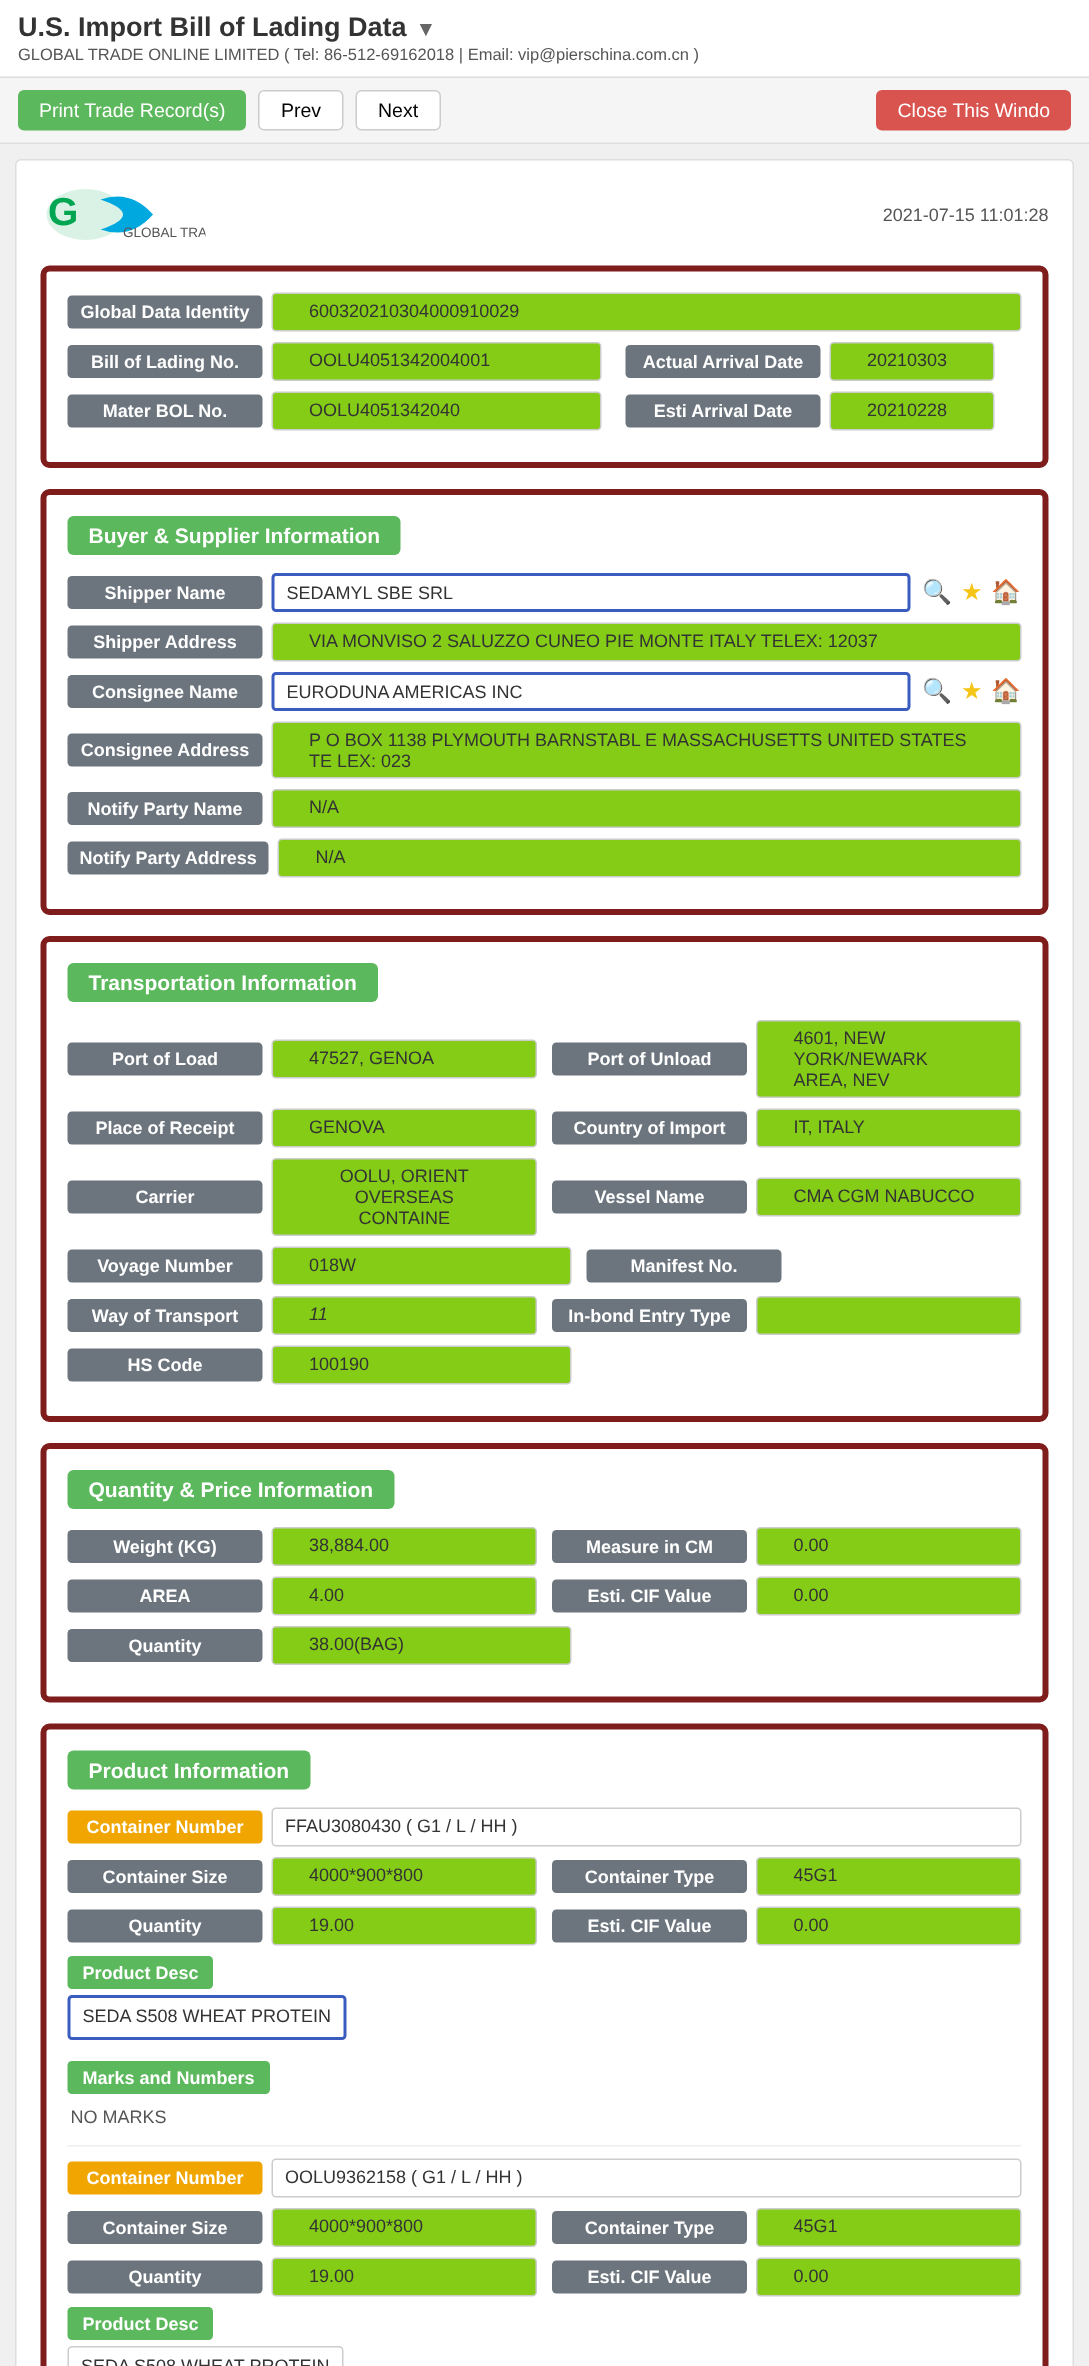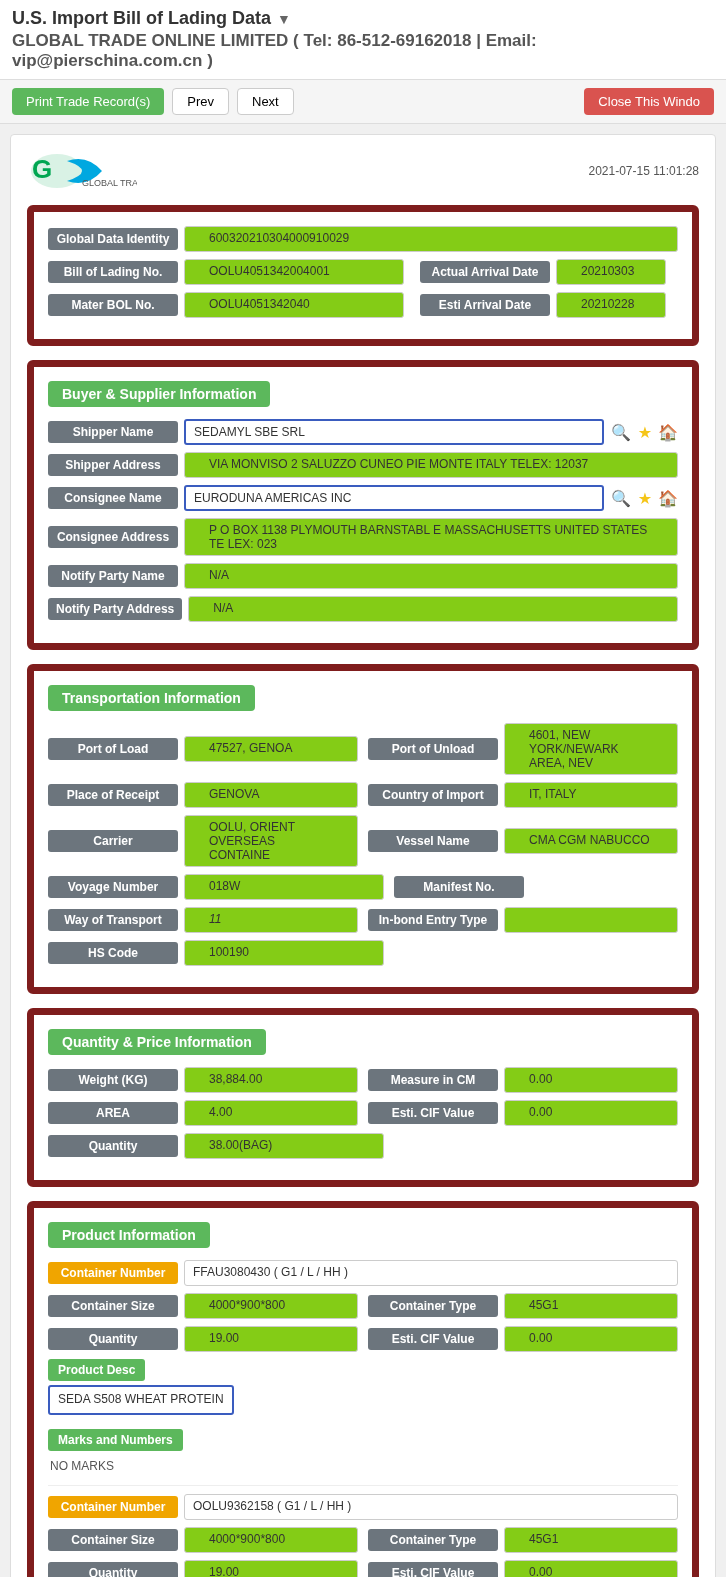--- a/index.html
+++ b/index.html
@@ -1,39 +1,39 @@
 <!DOCTYPE html>
 <html><head>
   <meta charset="utf-8">
   <style>
     * { box-sizing: border-box; margin: 0; padding: 0; }
     body { font-family: Arial, sans-serif; font-size: 13px; background: #f0f0f0; color: #333; }
 
     .top-bar { background: #fff; padding: 8px 12px; border-bottom: 1px solid #ddd; }
     .top-title { font-size: 18px; font-weight: bold; color: #333; display: flex; align-items: center; gap: 6px; }
     .top-title .arrow { color: #666; font-size: 14px; cursor: pointer; }
-    .top-subtitle { font-size: 17px; color: #555; margin-top: 2px; font-weight: bold; }
+    .top-subtitle { font-size: 11px; color: #555; margin-top: 2px; }
 
     .toolbar { background: #f5f5f5; padding: 8px 12px; display: flex; align-items: center; gap: 8px; border-bottom: 1px solid #ddd; }
     .btn-print { background: #5cb85c; color: #fff; border: none; padding: 6px 14px; border-radius: 4px; cursor: pointer; font-size: 13px; }
     .btn-nav { background: #fff; border: 1px solid #ccc; padding: 5px 14px; border-radius: 4px; cursor: pointer; font-size: 13px; }
     .btn-close { background: #d9534f; color: #fff; border: none; padding: 6px 14px; border-radius: 4px; cursor: pointer; font-size: 13px; margin-left: auto; }
 
     .main-content { background: #fff; margin: 10px; padding: 16px; border: 1px solid #ddd; border-radius: 4px; }
 
     .header-row { display: flex; justify-content: space-between; align-items: center; margin-bottom: 14px; }
     .logo { display: flex; align-items: center; gap: 6px; }
     .timestamp { font-size: 12px; color: #555; }
 
     
     .logo-svg { width: 110px; height: 40px; }
 
     .section-header { display: inline-block; background: #5cb85c; color: #fff; padding: 5px 14px; border-radius: 4px; font-weight: bold; font-size: 14px; margin-bottom: 12px; }
 
-    .section-box { border: 7px solid #7f1d1d; border-radius: 6px; padding: 14px; margin-bottom: 14px; }
+    .section-box { border: 4px solid #7f1d1d; border-radius: 6px; padding: 14px; margin-bottom: 14px; }
 
     .field-row { display: flex; align-items: center; margin-bottom: 7px; }
     .field-label { background: #6c757d; color: #fff; padding: 4px 8px; border-radius: 3px; min-width: 130px; text-align: center; font-size: 12px; font-weight: bold; white-space: nowrap; }
     .field-value { border: 1px solid #ccc; padding: 4px 24px; flex: 1; margin-left: 6px; font-size: 12px; min-height: 26px; border-radius: 3px; background: #84cc16; }
 
     .shipper-row { display: flex; align-items: center; margin-bottom: 7px; }
     .shipper-label { background: #6c757d; color: #fff; padding: 4px 8px; border-radius: 3px; min-width: 130px; text-align: center; font-size: 12px; font-weight: bold; }
     .shipper-value-wrapper { display: flex; align-items: center; flex: 1; margin-left: 6px; gap: 8px; }
     .shipper-value { border: 2px solid #3a5cbf; padding: 4px 8px; flex: 1; font-size: 12px; min-height: 26px; border-radius: 3px; background: #fff; }
     .icon-actions { display: flex; gap: 6px; align-items: center; }
@@ -173,21 +173,21 @@
 
     <div class="field-row">
       <span class="field-label">Place of Receipt</span>
       <span class="field-value" style="max-width:200px;">GENOVA</span>
       <span class="field-label" style="margin-left:10px;">Country of Import</span>
       <span class="field-value">IT, ITALY</span>
     </div>
 
     <div class="field-row">
       <span class="field-label">Carrier</span>
-      <span class="field-value" style="max-width:200px;">OOLU, ORIENT OVERSEAS CONTAINE</span>
+      <span class="field-value" style="max-width:200px;text-align:center;">OOLU, ORIENT OVERSEAS CONTAINE</span>
       <span class="field-label" style="margin-left:10px;">Vessel Name</span>
       <span class="field-value">CMA CGM NABUCCO</span>
     </div>
 
     <div class="field-row">
       <span class="field-label">Voyage Number</span>
       <span class="field-value" style="max-width:200px;">018W</span>
       <span class="field-label" style="margin-left:10px;">Manifest No.</span>
     </div>
 

